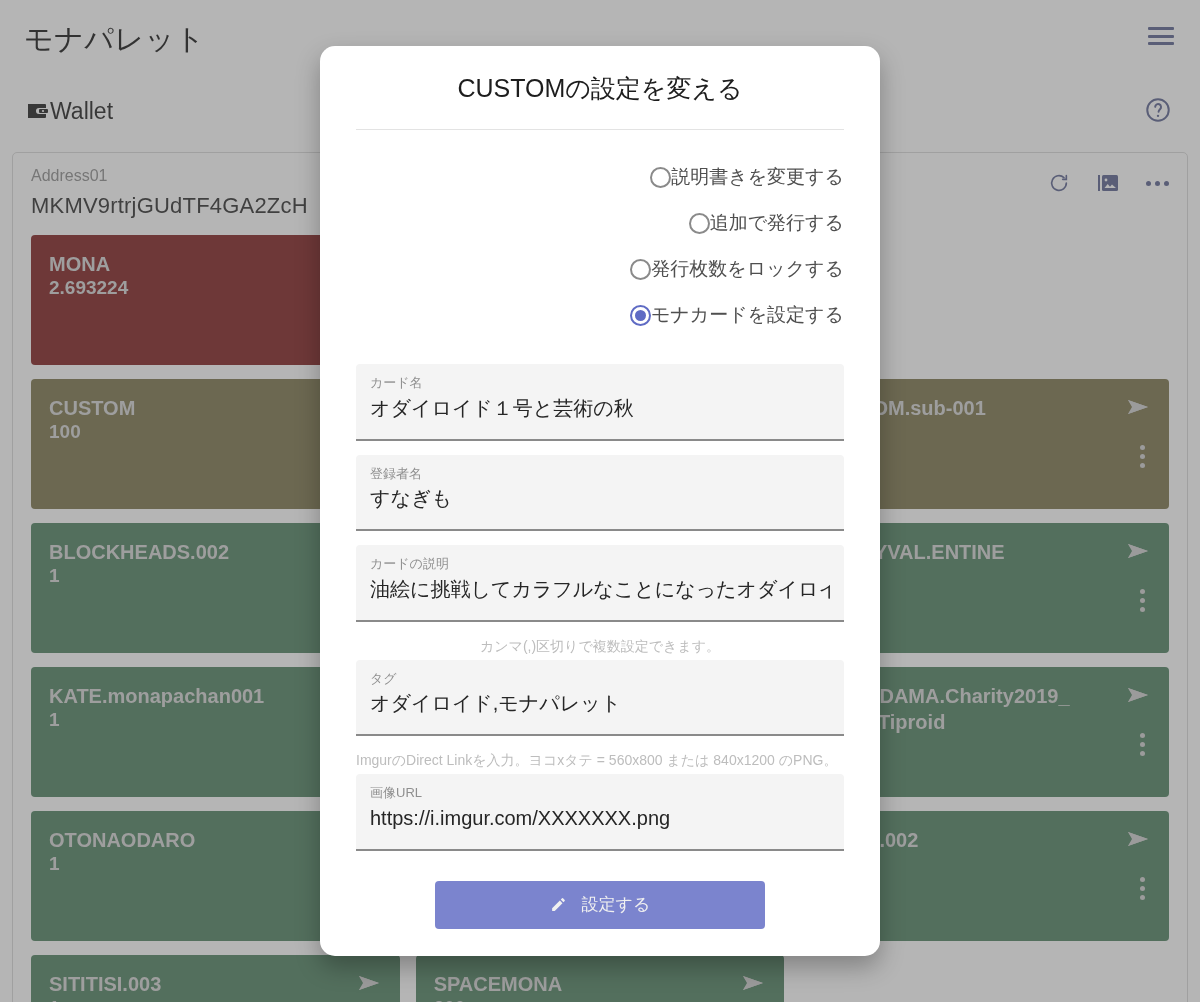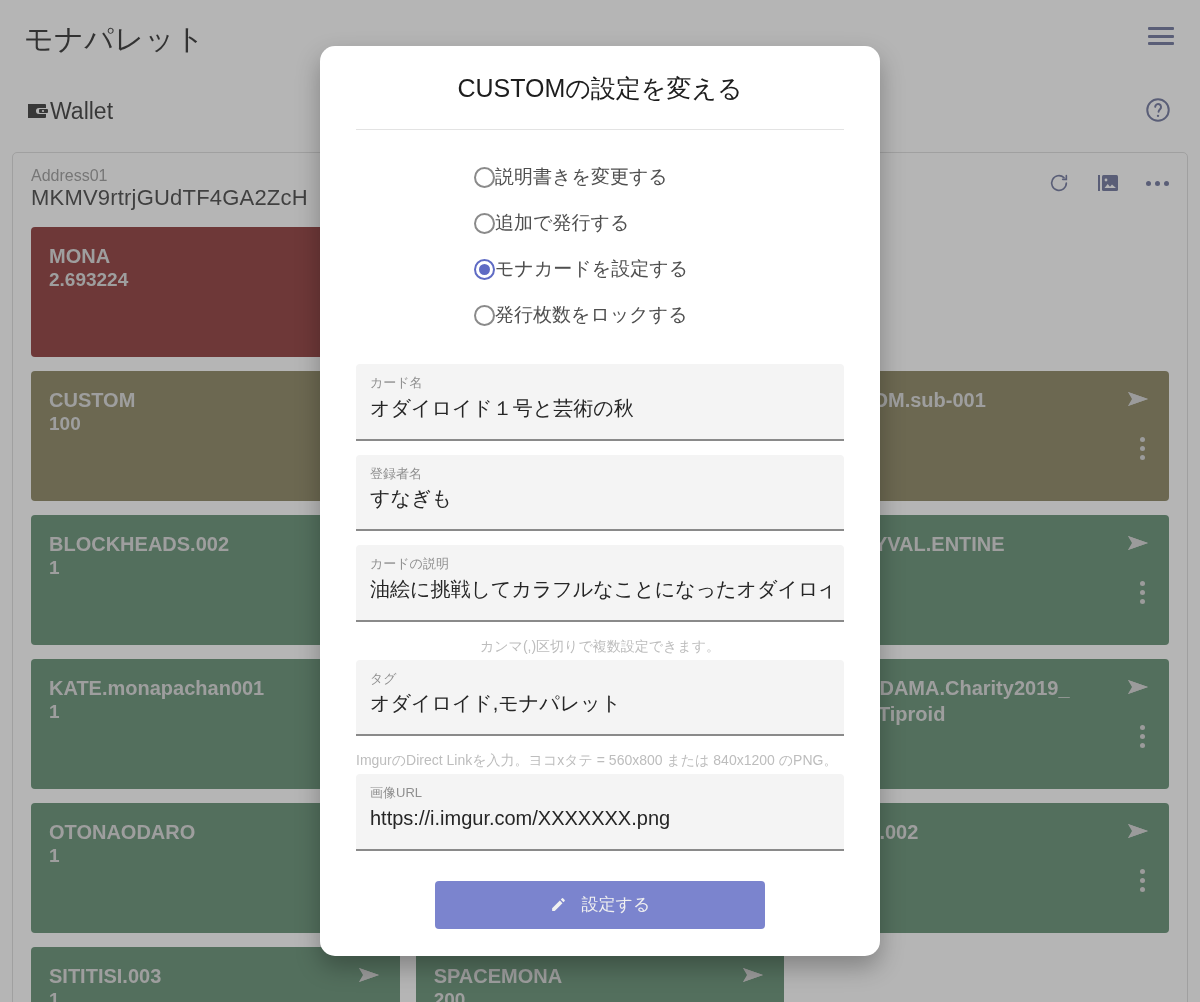--- a/index.html
+++ b/index.html
@@ -49,21 +49,21 @@
     min-height: 880px;
   }
   .panel-top-icons {
     position: absolute; right: 18px; top: 18px;
     display: flex; align-items: center; gap: 26px;
   }
   .icon-btn { color:#5a628f; display:flex; align-items:center; justify-content:center; }
   .dots-h { display:flex; gap:4px; align-items:center; }
   .dots-h span { width:5px;height:5px;border-radius:50%;background:#5a628f;display:block; }
 
-  .addr-label { font-size: 16px; color: #8d8d8d; }
+  .addr-label { font-size: 16px; color: #8d8d8d; margin-bottom: 8px; }
   .addr-value { font-size: 22px; color: #2b2b2b; letter-spacing: .2px; white-space: nowrap;
                 overflow: hidden; margin-bottom: 16px; }
 
   .token-grid {
     display: grid;
     grid-template-columns: repeat(3, 1fr);
     gap: 14px 16px;
   }
   .token-card {
     border-radius: 4px;
@@ -110,20 +110,21 @@
     font-size: 25px;
     color: #1d1d1d;
     padding: 26px 0 24px 0;
     border-bottom: 1px solid #e3e3e3;
     font-weight: 400;
   }
   .radio-group { padding: 24px 0 12px 118px; }
   .radio-row {
     display: flex; align-items: center; 
     height: 46px;
+    justify-content: flex-end;
   }
   .radio-mark {
     width: 21px; height: 21px; border-radius: 50%;
     border: 2px solid #8a8a8a; flex: 0 0 auto;
     display:flex;align-items:center;justify-content:center;
   }
   .radio-row.selected .radio-mark { border-color: #5f6bc4; }
   .radio-row.selected .radio-mark::after {
     content:""; width: 11px; height: 11px; border-radius:50%; background:#5f6bc4;
   }
@@ -417,27 +418,27 @@
 
   <div class="radio-group" id="radio-group">
       <div class="radio-row">
         <span class="radio-mark"></span>
         <span class="radio-label">説明書きを変更する</span>
       </div>
       <div class="radio-row">
         <span class="radio-mark"></span>
         <span class="radio-label">追加で発行する</span>
       </div>
+      <div class="radio-row">
+        <span class="radio-mark"></span>
+        <span class="radio-label">発行枚数をロックする</span>
+      </div>
       <div class="radio-row selected">
         <span class="radio-mark"></span>
         <span class="radio-label">モナカードを設定する</span>
-      </div>
-      <div class="radio-row">
-        <span class="radio-mark"></span>
-        <span class="radio-label">発行枚数をロックする</span>
       </div>
     </div>
 
   <div class="field">
     <div class="field-label">カード名</div>
     <div class="field-value">オダイロイド１号と芸術の秋</div>
   </div>
 
   <div class="field">
     <div class="field-label">登録者名</div>

